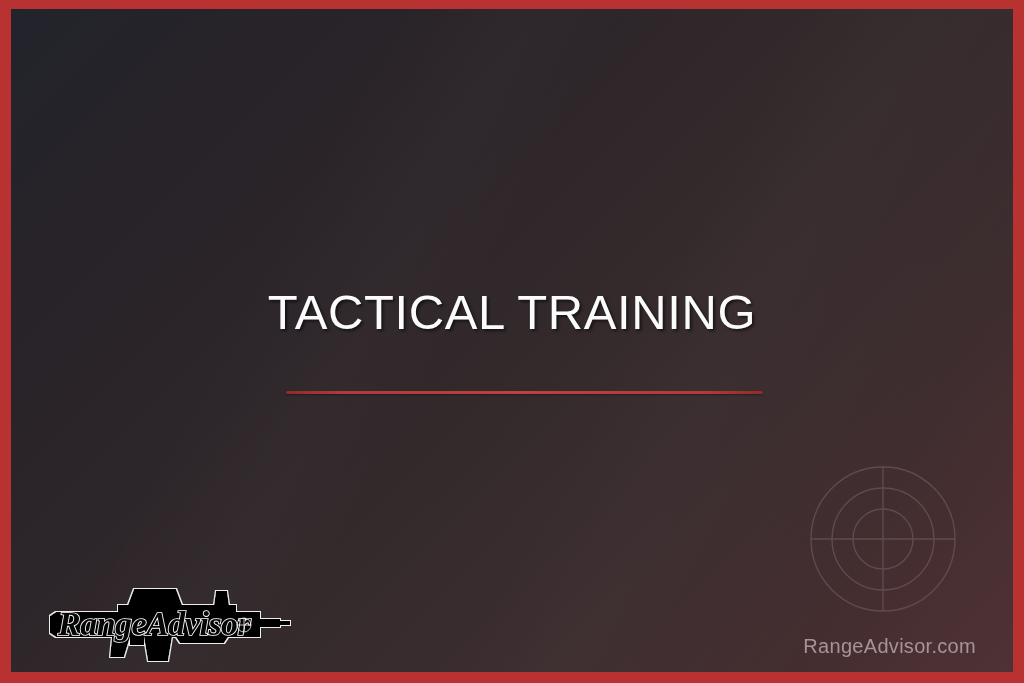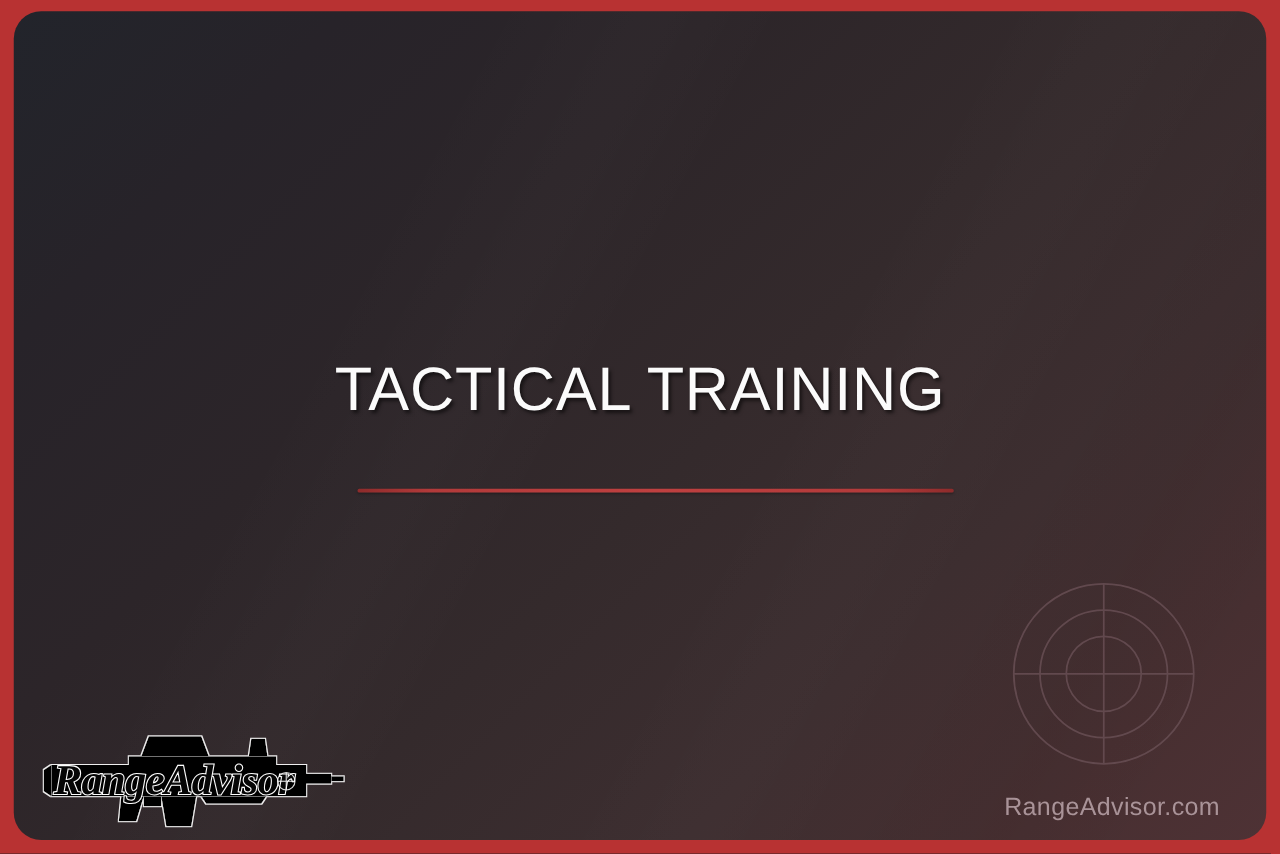--- a/index.html
+++ b/index.html
@@ -35,21 +35,20 @@
     background:
       linear-gradient(135deg,
         #22242b 0%,
         #272329 16%,
         #2c2529 34%,
         #342a2c 54%,
         #3d2e30 72%,
         #472f31 88%,
         #4e3235 100%);
     overflow: hidden;
-    border-radius: 22px;
   }
 
   
   .sheen {
     position: absolute;
     inset: 0;
     pointer-events: none;
     background:
       linear-gradient(118deg, rgba(255,255,255,0.000) 28%, rgba(255,255,255,0.014) 38%, rgba(255,255,255,0.000) 46%),
       linear-gradient(118deg, rgba(255,255,255,0.000) 58%, rgba(255,255,255,0.010) 66%, rgba(255,255,255,0.000) 74%),
@@ -98,21 +97,21 @@
     left: 787px;
     top: 445px;
     width: 170px;
     height: 170px;
     opacity: 0.95;
   }
 
   
   .brand-logo {
     position: absolute;
-    left: 22px;
+    left: 37px;
     top: 572px;
     width: 248px;
     height: 82px;
   }
 
   
   .footer-url {
     position: absolute;
     right: 37px;
     bottom: 14px;

